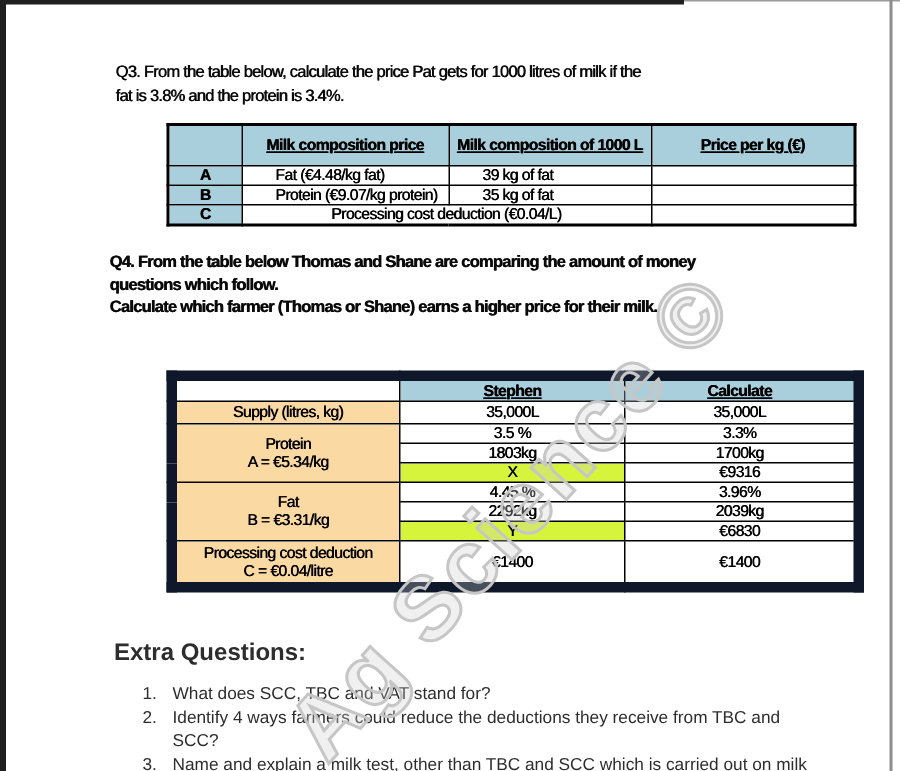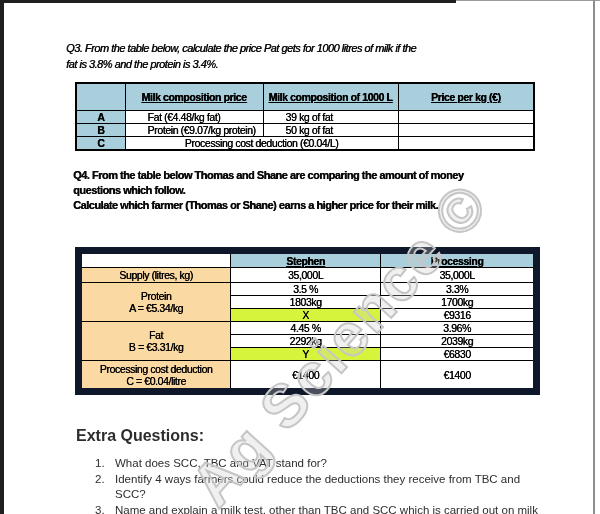--- a/index.html
+++ b/index.html
@@ -32,25 +32,25 @@
   }
 
   
   .scan {
     font-size:11px;
     letter-spacing:-0.5px;
     text-shadow:0.4px 0 0 currentColor;
     color:#0a0a0a;
   }
   .para { position:absolute; white-space:nowrap; }
-  .q3-para { left:66px; top:40px;  line-height:16px;font-style:italic; }
+  .q3-para { left:77px; top:40px;  line-height:16px; }
   .q4-para { left:73px; top:168px; line-height:15px;font-weight:bold; }
 
   
-  table { border-collapse:collapse; table-layout:fixed; position:absolute; background:#fff; z-index:2; }
+  table { border-collapse:collapse; table-layout:fixed; position:absolute; background:#fff; z-index:2;margin-left:36px; }
   td, th {
     border:1px solid #000;
     padding:0 3px;
     font-size:10.5px;
     letter-spacing:-0.4px;
     text-shadow:0.35px 0 0 currentColor;
     line-height:12px;
     vertical-align:middle;
     text-align:center;
     overflow:hidden;
@@ -105,21 +105,21 @@
   </tr>
   <tr style="height:13px">
     <td class="cell-blue">A</td>
     <td class="cell-left">Fat (€4.48/kg fat)</td>
     <td class="cell-left">39 kg of fat</td>
     <td class="cell-white"></td>
   </tr>
   <tr style="height:13px">
     <td class="cell-blue">B</td>
     <td class="cell-left">Protein (€9.07/kg protein)</td>
-    <td class="cell-left">50 kg of fat</td>
+    <td class="cell-left">35 kg of fat</td>
     <td class="cell-white"></td>
   </tr>
   <tr style="height:14px">
     <td class="cell-blue">C</td>
     <td colspan="2">Processing cost deduction (€0.04/L)</td>
     <td class="cell-white"></td>
   </tr>
 </tbody>
   </table>
 
@@ -132,21 +132,21 @@
 <table class="t2">
   <colgroup>
       <col style="width:152px">
       <col style="width:150px">
       <col style="width:156px">
     </colgroup>
   <tbody>
       <tr style="height:17px">
     <td class="cell-white"></td>
     <td class="hdr-blue">Stephen</td>
-    <td class="hdr-blue">Processing</td>
+    <td class="hdr-blue">Calculate</td>
   </tr>
   <tr style="height:15px">
     <td class="cell-tan">Supply (litres, kg)</td>
     <td>35,000L</td>
     <td>35,000L</td>
   </tr>
   <tr style="height:13px">
     <td class="cell-tan" rowspan="3">
       <div>Protein</div>
       <div>A = €5.34/kg</div>

